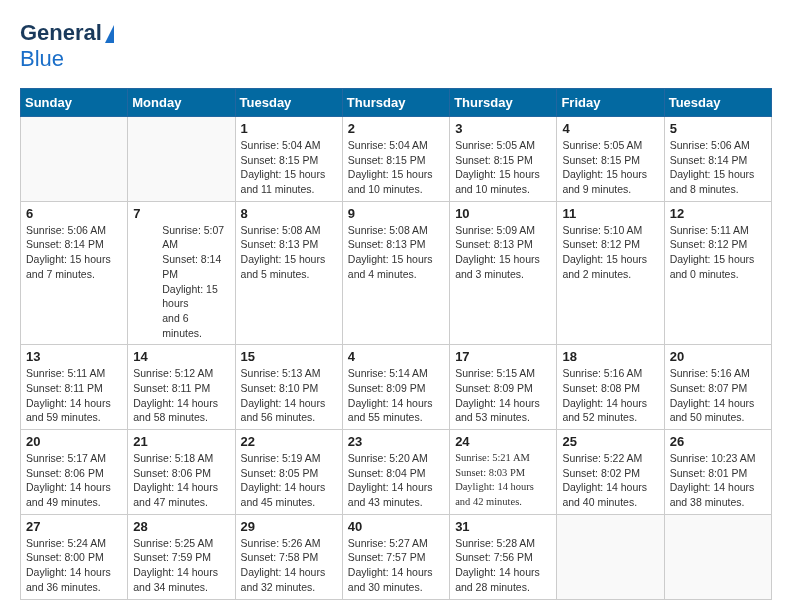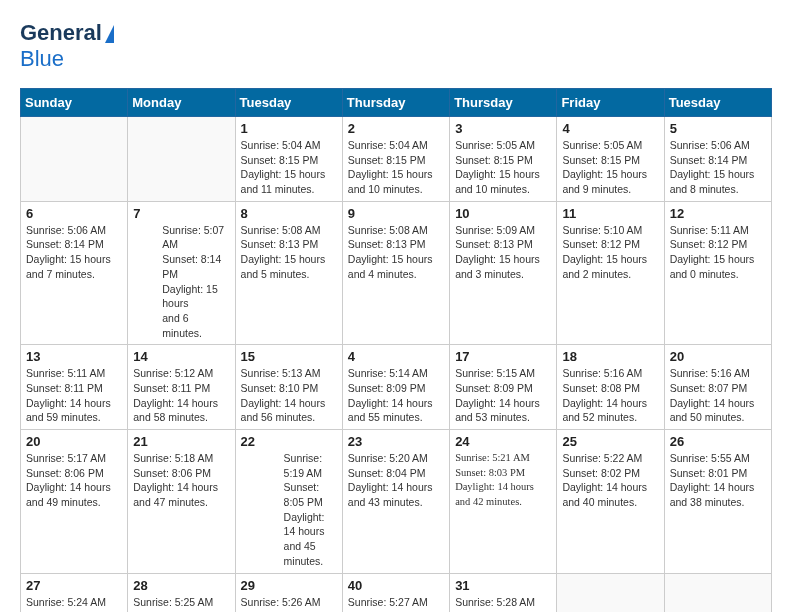--- a/index.html
+++ b/index.html
@@ -259,21 +259,21 @@
         </td>
         <td>
           <div class="day-number">21</div>
           <div class="day-info" style="white-space: pre-line;">Sunrise: 5:18 AM
 Sunset: 8:06 PM
 Daylight: 14 hours
 and 47 minutes.</div>
         </td>
         <td>
           <div class="day-number">22</div>
-          <div class="day-info" style="white-space: pre-line; margin-left: 43px;">Sunrise: 5:19 AM
+          <div class="day-info" style="white-space: pre-line;">Sunrise: 5:19 AM
 Sunset: 8:05 PM
 Daylight: 14 hours
 and 45 minutes.</div>
         </td>
         <td>
           <div class="day-number">23</div>
           <div class="day-info" style="white-space: pre-line;">Sunrise: 5:20 AM
 Sunset: 8:04 PM
 Daylight: 14 hours
 and 43 minutes.</div>
@@ -287,21 +287,21 @@
         </td>
         <td>
           <div class="day-number">25</div>
           <div class="day-info" style="white-space: pre-line;">Sunrise: 5:22 AM
 Sunset: 8:02 PM
 Daylight: 14 hours
 and 40 minutes.</div>
         </td>
         <td>
           <div class="day-number">26</div>
-          <div class="day-info" style="white-space: pre-line;">Sunrise: 5:55 AM
+          <div class="day-info" style="white-space: pre-line;">Sunrise: 10:23 AM
 Sunset: 8:01 PM
 Daylight: 14 hours
 and 38 minutes.</div>
         </td>
       </tr>
       <tr>
         <td>
           <div class="day-number">27</div>
           <div class="day-info" style="white-space: pre-line;">Sunrise: 5:24 AM
 Sunset: 8:00 PM

